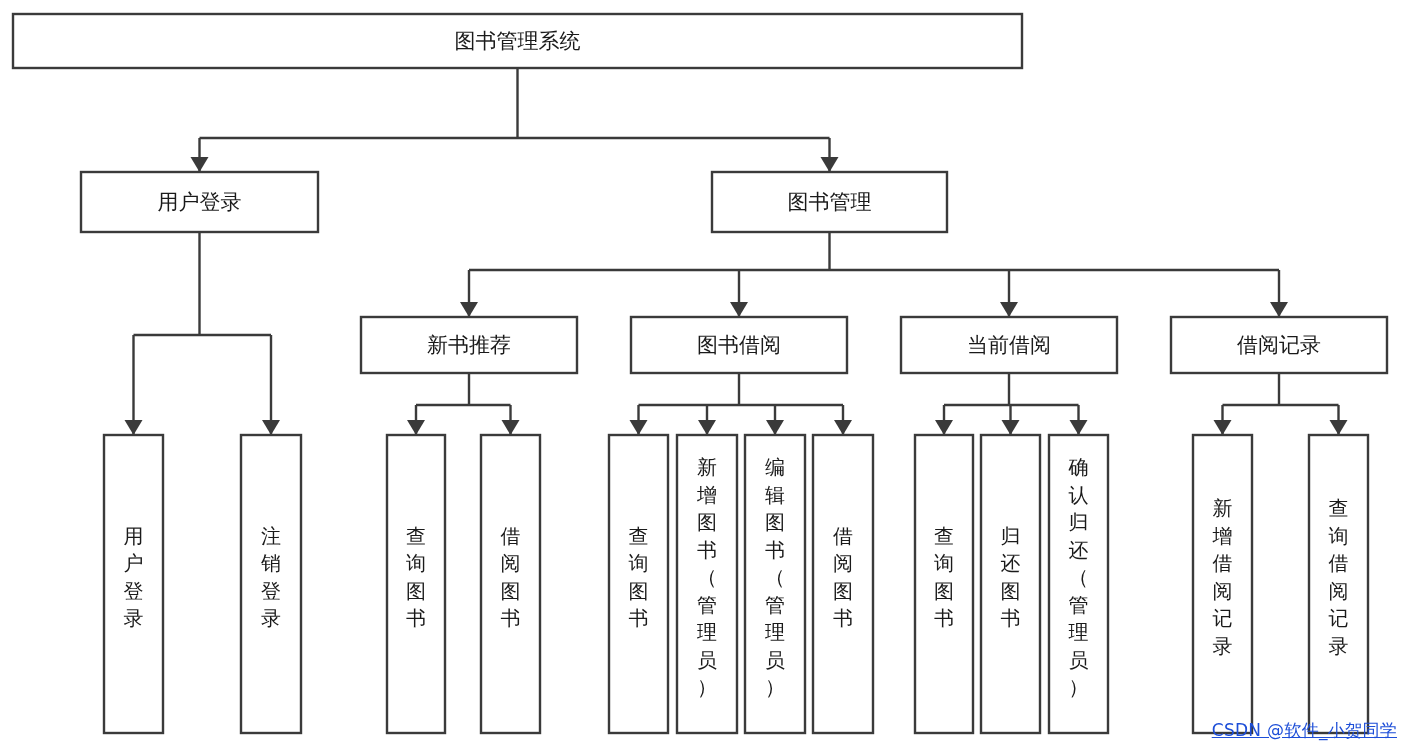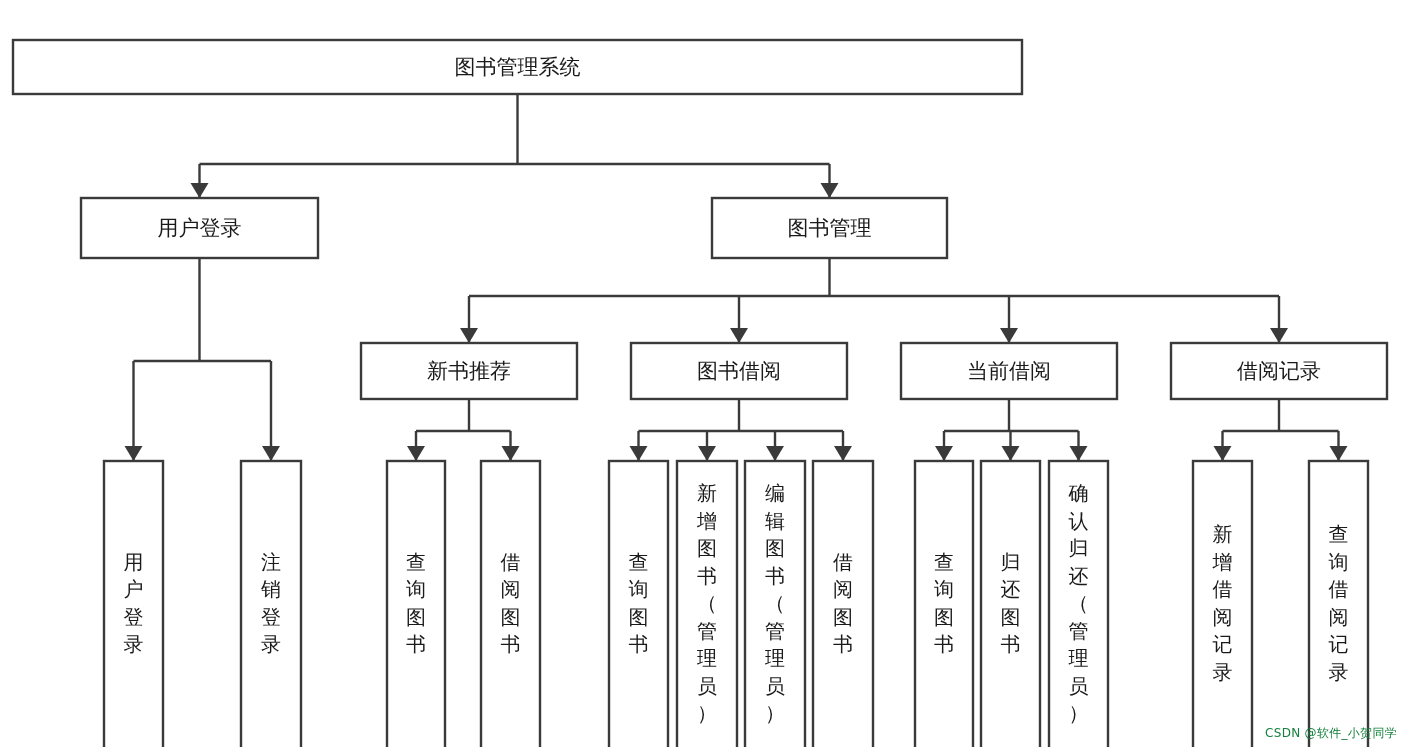--- a/index.html
+++ b/index.html
@@ -13,21 +13,20 @@
     position: relative;
     overflow: hidden;
     font-family: "DejaVu Sans", "Liberation Sans", sans-serif;
   }
   #diagram-root {
     position: absolute;
     left: 0;
     top: 0;
     width: 1405px;
     height: 600px;
-    margin-top: 26px;
   }
   .node-box {
     fill: #ffffff;
     stroke: #3a3a3a;
     stroke-width: 2.4;
   }
   .node-label {
     fill: #1a1a1a;
     font-family: "DejaVu Sans", "Liberation Sans", sans-serif;
     font-size: 21px;
@@ -47,26 +46,27 @@
     stroke-linecap: butt;
   }
   .arrow-head {
     fill: #3a3a3a;
     stroke: none;
   }
   .watermark {
     position: absolute;
     right: 8px;
     bottom: 5px;
-    color: #15803d;
-    font-size: 12px;
+    color: #1d4ed8;
+    font-size: 17px;
     font-family: "DejaVu Sans", "Liberation Sans", sans-serif;
     white-space: nowrap;
     letter-spacing: 0.3px;
     user-select: none;
+    text-decoration: underline;
   }
 </style>
 </head>
 <body>
 
 <div id="diagram-root">
   <svg id="diagram-svg" width="1405" height="747" viewBox="0 0 1405 747" xmlns="http://www.w3.org/2000/svg">
       <g>
         <line x1="517.5" y1="68" x2="517.5" y2="138" class="connector"></line>
         <line x1="199.5" y1="138" x2="829.5" y2="138" class="connector"></line>

